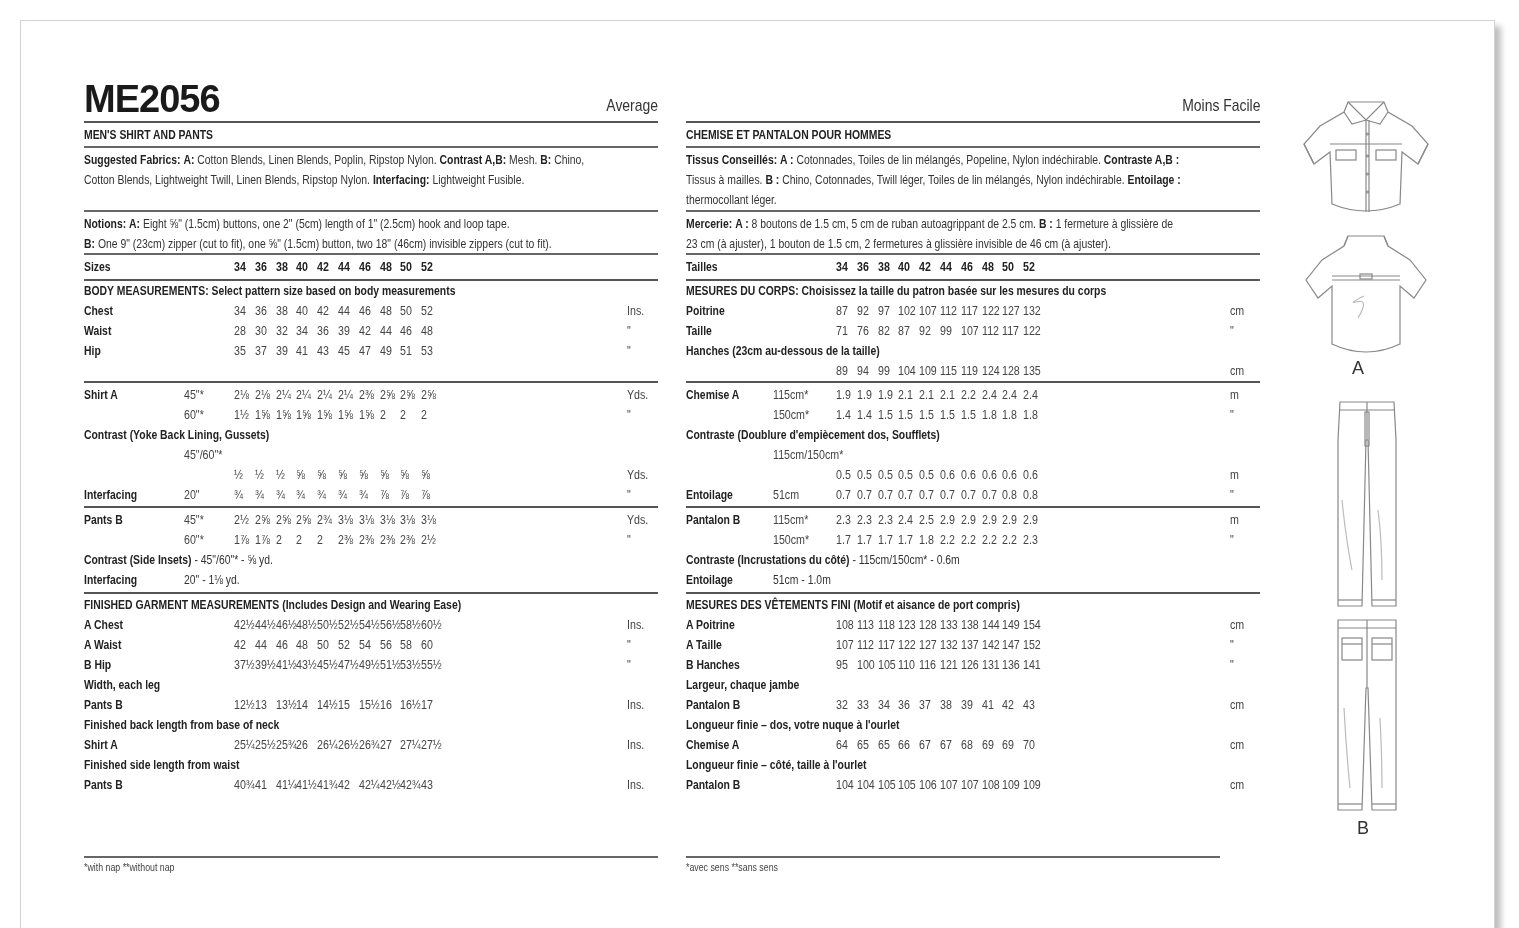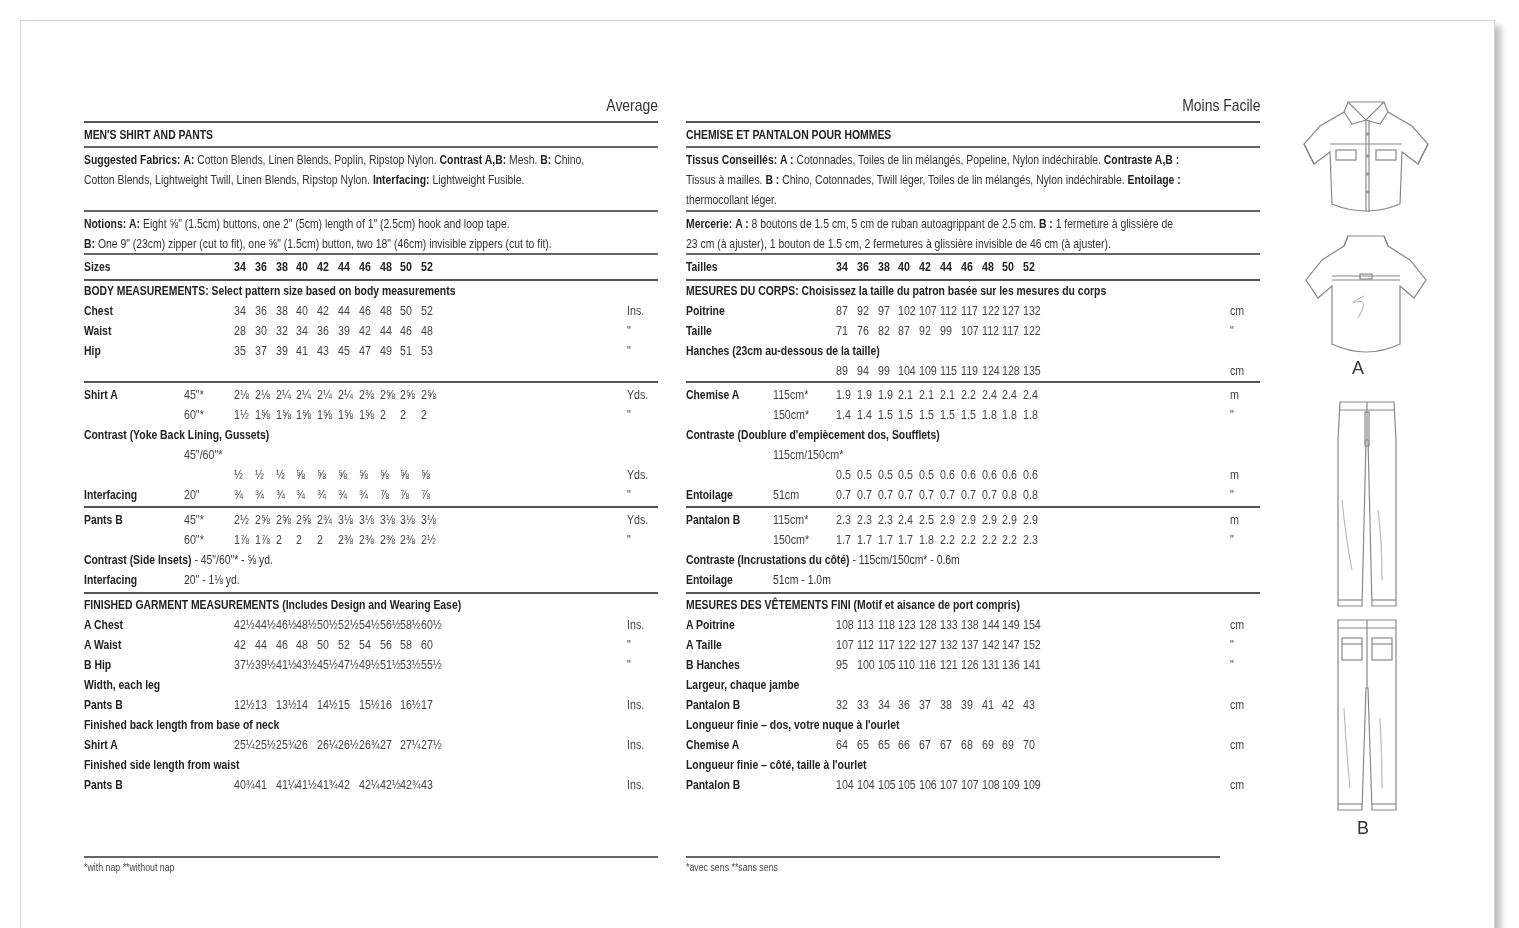--- a/index.html
+++ b/index.html
@@ -21,20 +21,21 @@
   .illus { position:absolute; }
   .letter { position:absolute; font-size:18px; color:#333; }
 </style>
 </head>
 <body>
 
 <div class="page"></div>
 
 <div id="content" style="position:absolute;left:0;top:0;width:1519px;height:928px;">
 
+  <div class="abs code" style="left:84px;">ME2056</div>
   <div class="abs level" style="right:861px;top:96px;">Average</div>
   <div class="rule" style="left:84px;top:121px;width:574px;"></div>
   <div class="t b" style="left:84px;top:127px;">MEN'S SHIRT AND PANTS</div>
   <div class="rule-thin" style="left:84px;top:146px;width:574px;"></div>
 
   <div class="para" style="left:84px;top:150px;">
     <span class="b">Suggested Fabrics:</span>
     <span class="b">A:</span>
     <span>Cotton Blends, Linen Blends, Poplin, Ripstop Nylon.</span>
     <span class="b">Contrast A,B:</span>

